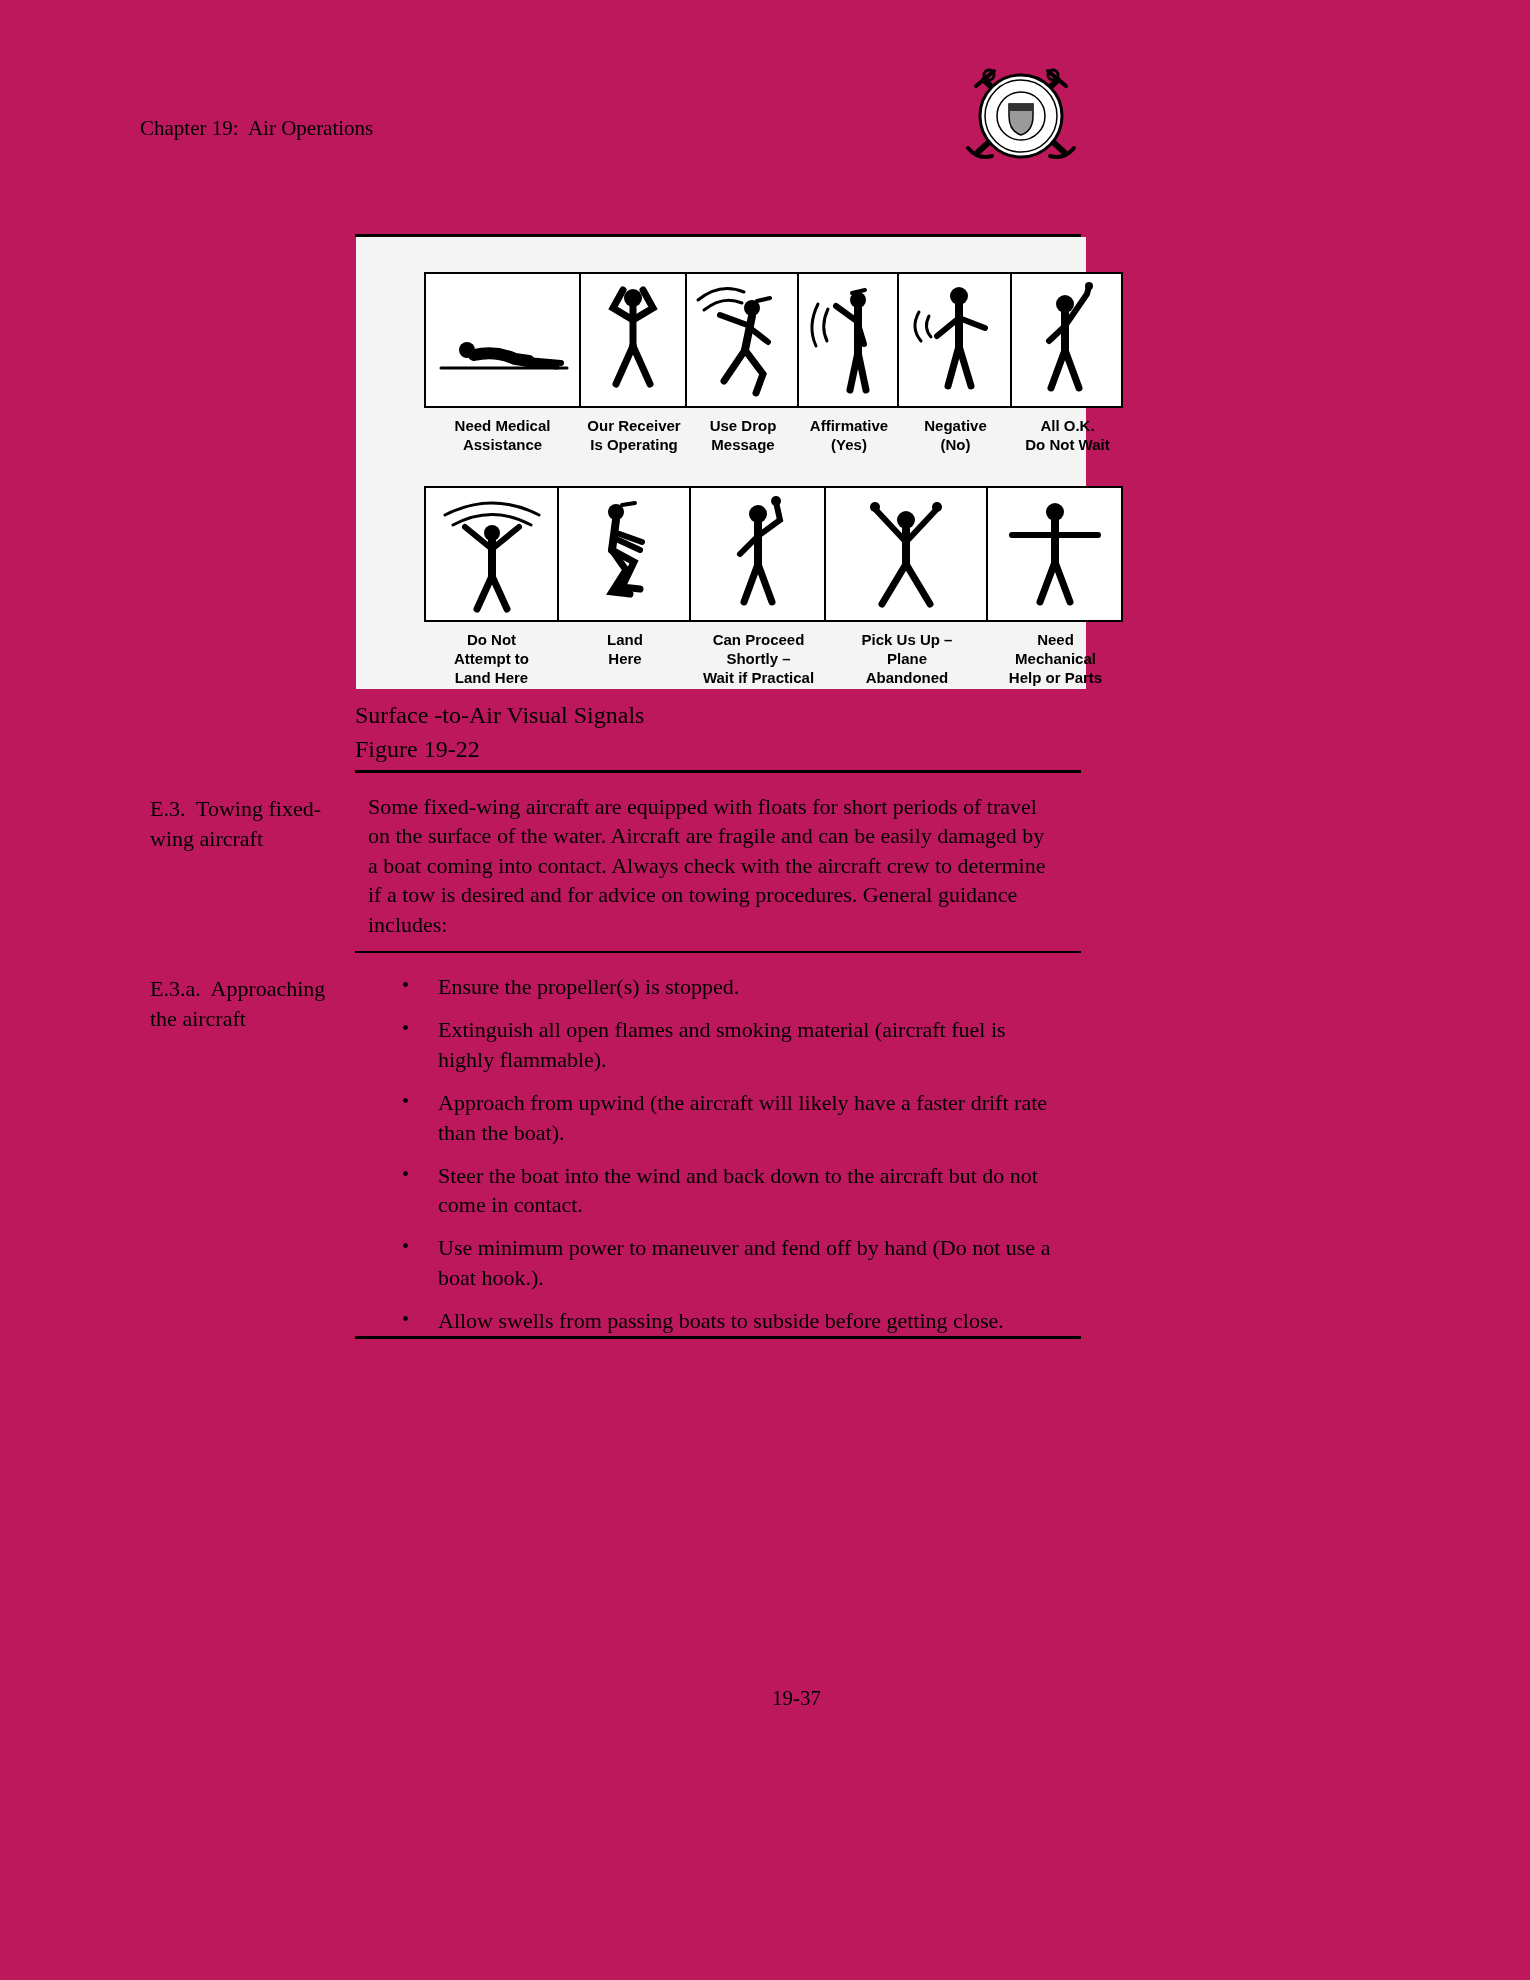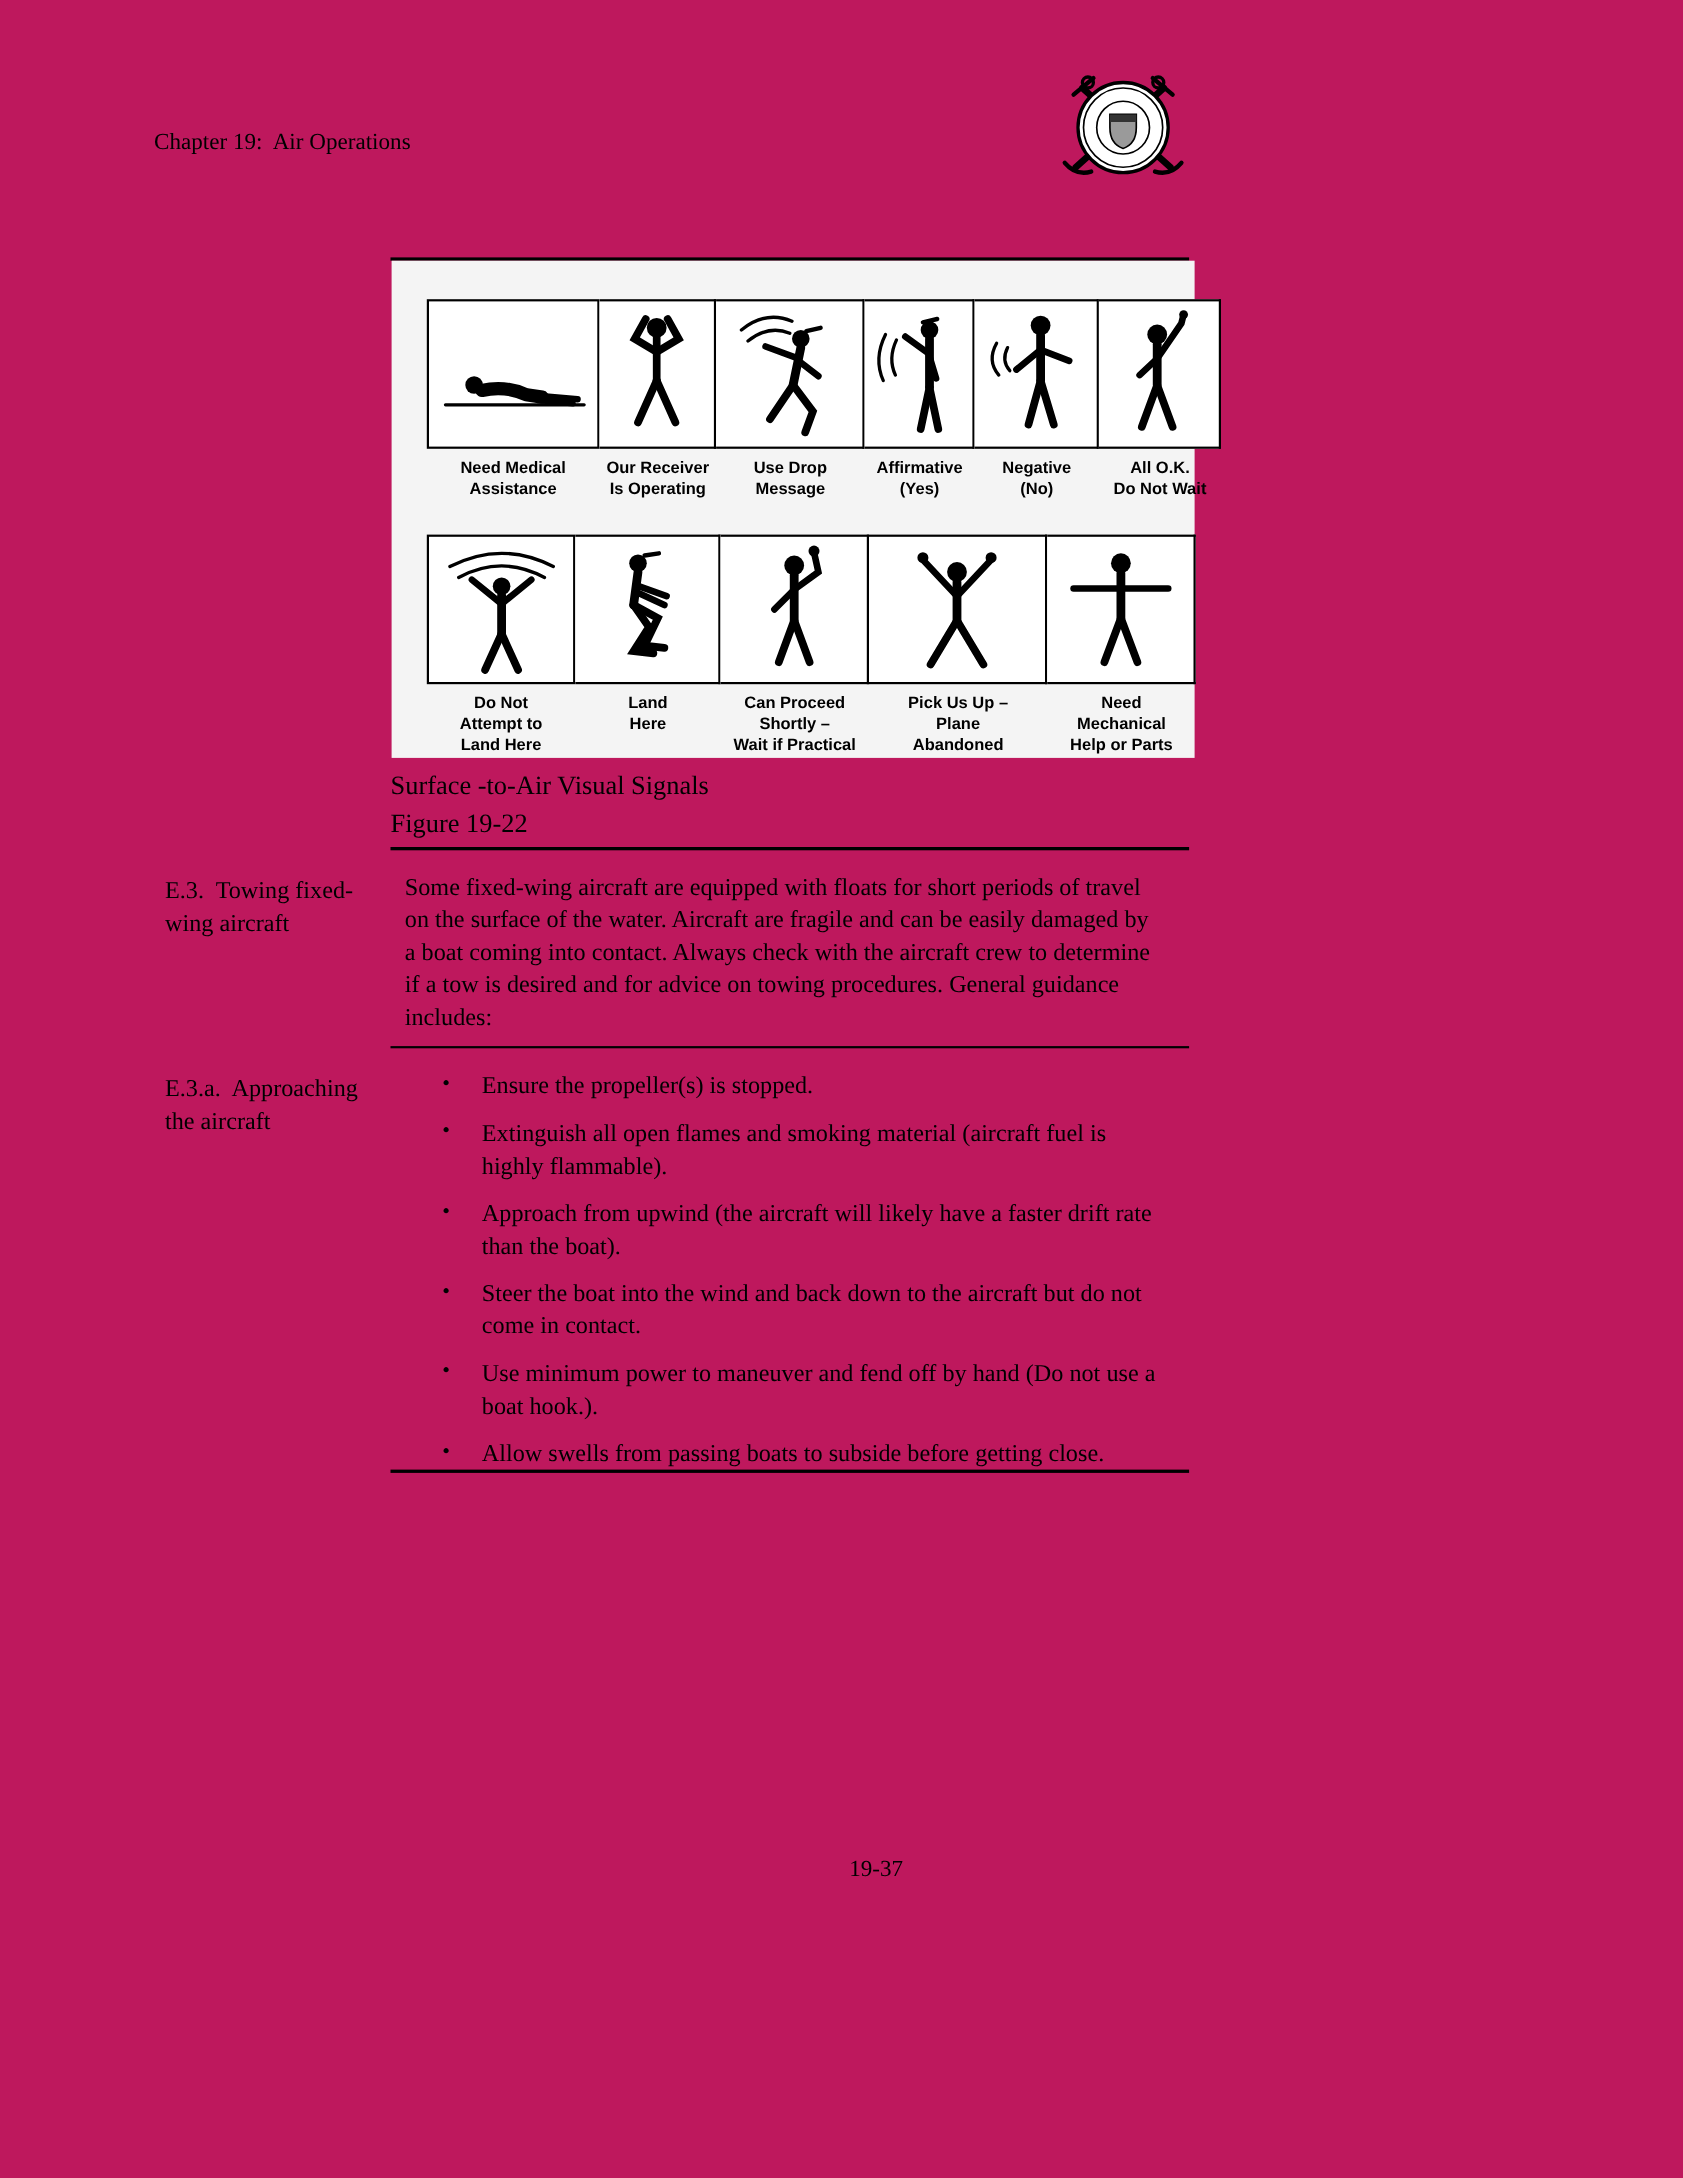--- a/index.html
+++ b/index.html
@@ -14,21 +14,21 @@
   .seal { position:absolute; left:946px; top:56px; width:150px; height:122px; }
   .hr { position:absolute; left:355px; width:726px; background:#000; }
   .hr-1 { top:234px; height:3px; }
   .hr-2 { top:770px; height:3px; }
   .hr-3 { top:951px; height:2px; }
   .hr-4 { top:1336px; height:3px; }
   .fig-bg {
     position:absolute; left:356px; top:237px; width:730px; height:452px;
     background:#f4f4f4;
   }
-  .sig-row { position:absolute; display:flex; align-items:flex-start; }
+  .sig-row { position:absolute; display:flex; align-items:flex-start;margin-left:36px; }
   .sig-row-1 { left:388px; top:272px; }
   .sig-row-2 { left:388px; top:486px; }
   .sig-cell { display:flex; flex-direction:column; align-items:center; }
   .sig-box {
     width:100%; height:136px; background:#fff; border:2px solid #000;
     display:flex; align-items:center; justify-content:center; overflow:hidden;
   }
   .sig-cell + .sig-cell .sig-box { border-left:none; }
   .sig-label {
     margin-top:8px; font-family:"Liberation Sans", sans-serif; font-weight:bold;
@@ -113,21 +113,21 @@
             <path d="M50,42 L70,30 L60,12"></path>
             <line x1="50" y1="68" x2="33" y2="106"></line>
             <line x1="50" y1="68" x2="67" y2="106"></line>
           </g>
         </svg>
       </div>
       <div class="sig-label">Our Receiver
 Is Operating</div>
     </div>
 
-    <div class="sig-cell" style="width:135px">
+    <div class="sig-cell" style="width:112px">
       <div class="sig-box">
         <svg class="sig" width="104" height="125" viewBox="0 0 104 125">
           <g stroke="#000" fill="none" stroke-linecap="round">
             <path d="M8,22 Q30,4 54,14" stroke-width="3"></path>
             <path d="M14,32 Q33,17 52,25" stroke-width="3"></path>
             <circle cx="62" cy="30" r="8" fill="#000" stroke="none"></circle>
             <line x1="67" y1="23" x2="80" y2="20" stroke-width="4"></line>
             <path d="M62,38 L55,72" stroke-width="8"></path>
             <path d="M60,48 L30,37" stroke-width="6"></path>
             <path d="M60,50 L78,64" stroke-width="6"></path>

